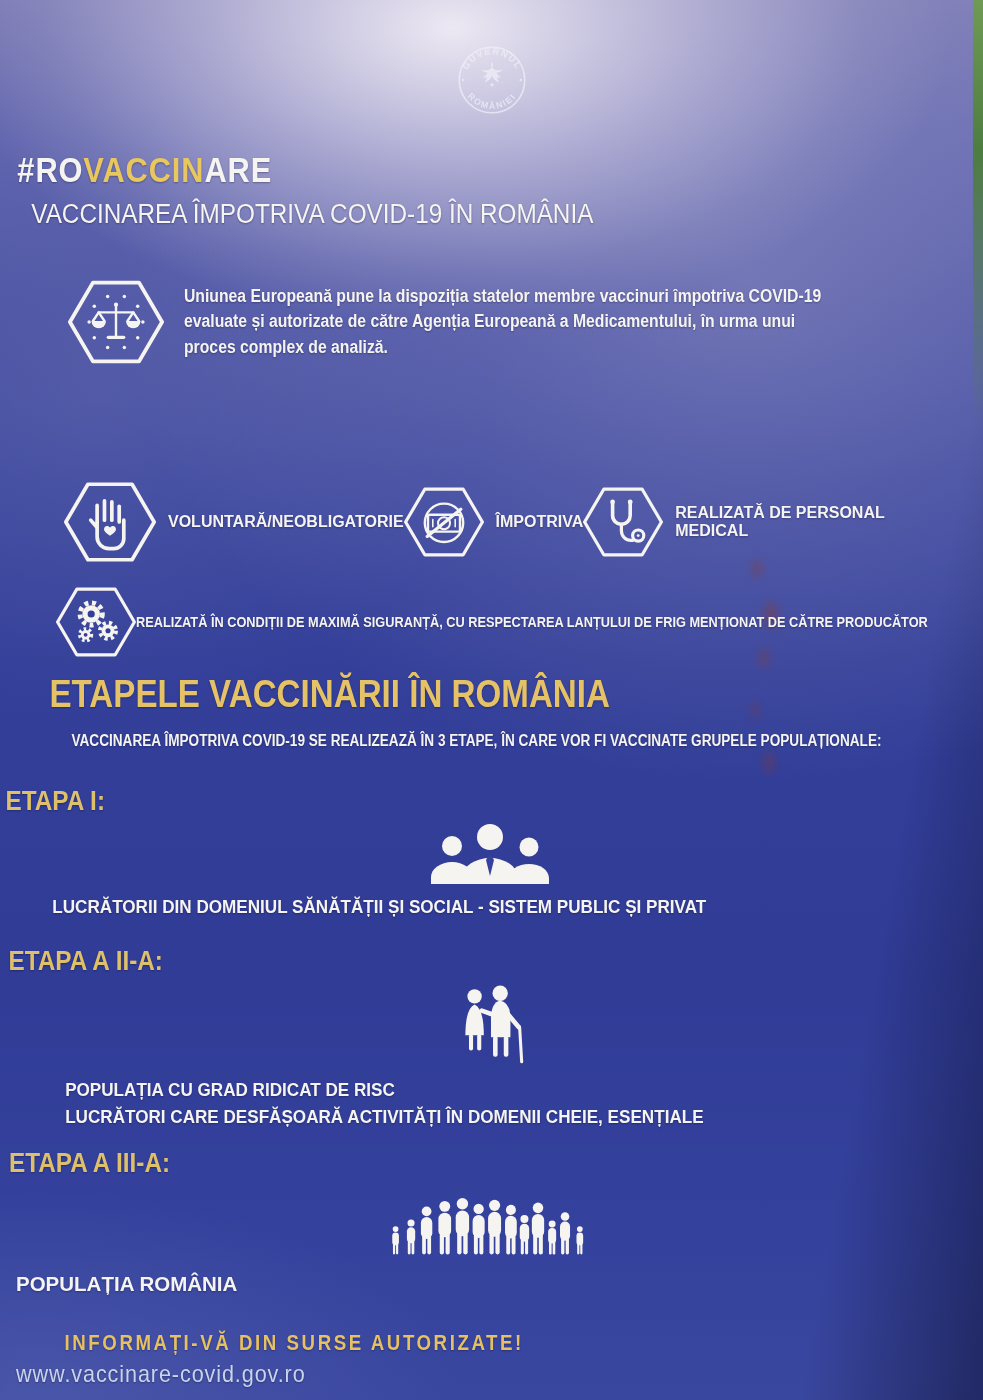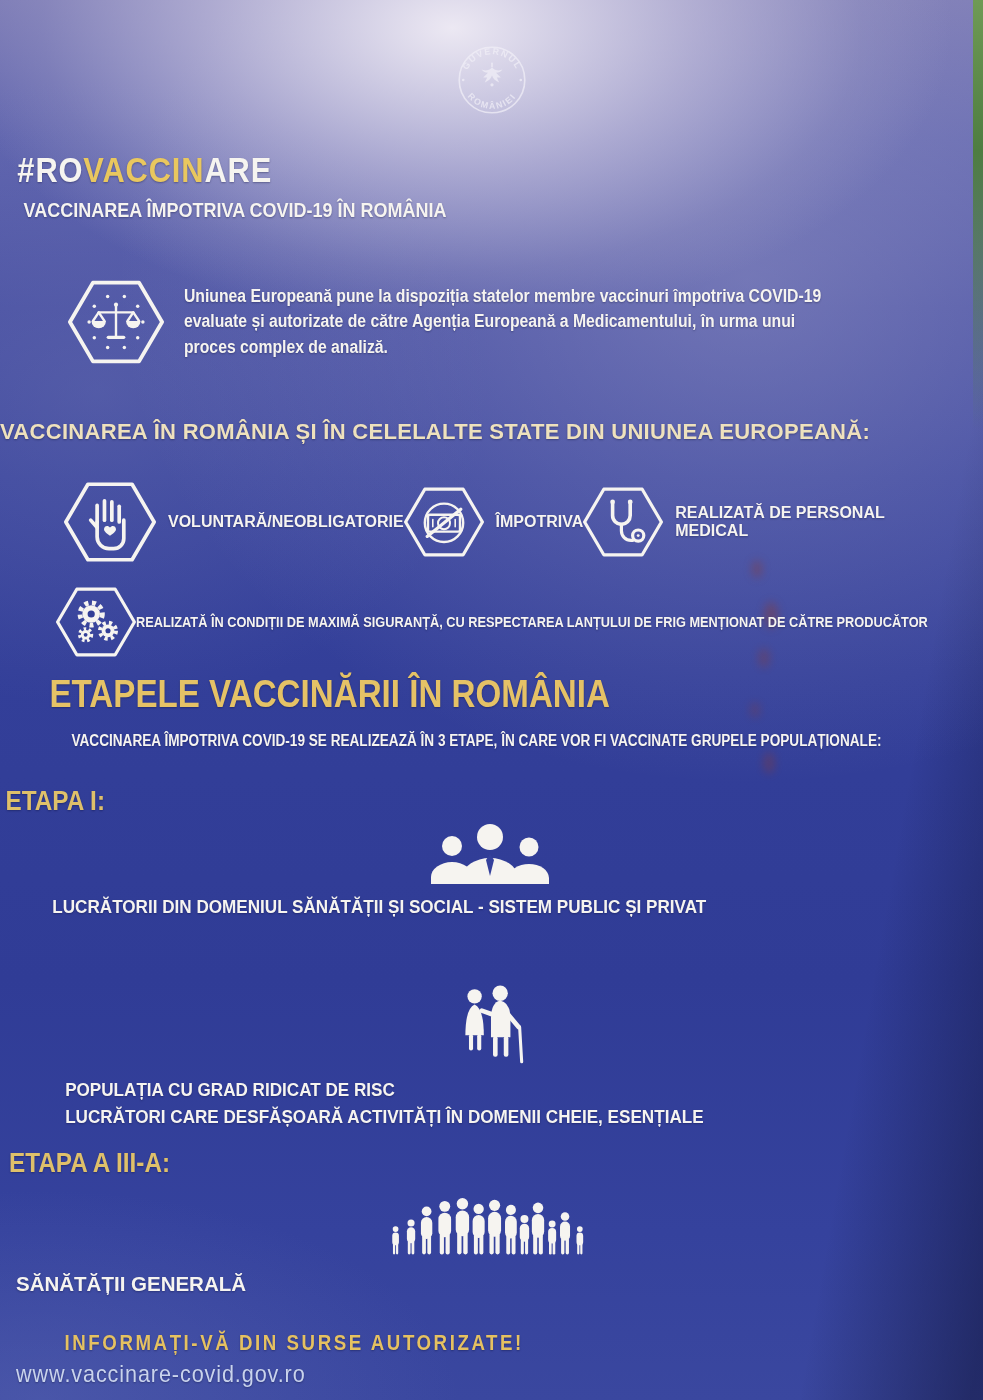--- a/index.html
+++ b/index.html
@@ -15,21 +15,21 @@
       linear-gradient(100deg, rgba(18,22,60,0) 85%, rgba(16,20,58,.55) 99%),
       linear-gradient(to bottom,#7b7ab5 0%,#5f64ae 10%,#474fa3 22%,#3a459e 34%,#333f99 48%,#303c96 70%,#35429d 88%,#3a479f 100%);
   }
   .line{position:absolute;left:0;width:100%;text-align:left;color:#f6f4f0;
         text-shadow:0 1px 2px rgba(8,12,50,.35);}
   .cond88{transform:scaleX(.88);transform-origin:50% 50%;white-space:nowrap;}
   .cond85{transform:scaleX(.85);transform-origin:50% 50%;white-space:nowrap;}
   .cond90{transform:scaleX(.90);transform-origin:50% 50%;white-space:nowrap;}
   .title{top:150px;font-size:35px;font-weight:bold;letter-spacing:1px;}
   .title .gold{color:#e9c75f;}
-  .subtitle{top:199px;font-size:20px;font-weight:bold;}
+  .subtitle{top:199px;font-size:27px;font-weight:normal;}
   .eu-row{position:absolute;top:272px;left:68px;width:847px;display:flex;align-items:center;gap:20px;}
   .eu-text{width:810px;font-size:17.5px;line-height:25.5px;font-weight:bold;color:#f6f4f0;
            text-align:left;transform:scaleX(.9);transform-origin:0 50%;
            text-shadow:0 1px 2px rgba(8,12,50,.35);}
   .eu-heading{top:419px;font-size:22px;font-weight:bold;color:#eee1bd;letter-spacing:.3px;}
   .features-row{position:absolute;top:474px;left:64px;width:861px;display:flex;
                 align-items:center;justify-content:center;}
   .feature{display:flex;align-items:center;gap:12px;}
   .feature .label{font-size:16px;font-weight:bold;color:#f6f4f0;
                   text-shadow:0 1px 2px rgba(8,12,50,.35);}
@@ -122,23 +122,20 @@
         <circle cx="50" cy="32" r="2.2" fill="#f6f4f0" stroke="none"></circle>
         <g stroke="none" fill="#f6f4f0">
           <path d="M24.5 49 a7.5 7.5 0 0 0 15 0 Z"></path>
           <path d="M60.5 49 a7.5 7.5 0 0 0 15 0 Z"></path>
         </g>
       </svg>
     </span>
     <div class="eu-text">Uniunea Europeană pune la dispoziția statelor membre vaccinuri împotriva COVID-19 evaluate și autorizate de către Agenția Europeană a Medicamentului, în urma unui proces complex de analiză.</div>
   </div>
 
-  <div class="line eu-heading">
-    <span>VACCINAREA ÎN ROMÂNIA ȘI ÎN CELELALTE STATE DIN UNIUNEA EUROPEANĂ:</span>
-  </div>
 
   <div class="features-row">
     <div class="feature">
       <span class="hex-icon">
         <svg width="92" height="96" viewBox="0 0 100 100" fill="none" stroke="#f6f4f0" stroke-width="4" stroke-linejoin="round" stroke-linecap="round">
           <polygon points="98,50 74,91 26,91 2,50 26,9 74,9"></polygon>
           <path d="M36 50 v16 a13 13 0 0 0 13 13 h5 a11 11 0 0 0 11 -11 v-20"></path>
           <line x1="36" y1="50" x2="36" y2="32"></line>
           <line x1="44" y1="48" x2="44" y2="27"></line>
           <line x1="52" y1="48" x2="52" y2="28"></line>
@@ -217,20 +214,23 @@
       <path d="M92 62 v-6 a20 14 0 0 1 40 0 v6 z"></path>
       <circle cx="73" cy="15" r="13"></circle>
       <path d="M46 62 v-8 a27 18 0 0 1 54 0 v8 z"></path>
       <path d="M73 32 l-4 6 4 16 4 -16 z" fill="#35419c"></path>
     </svg>
   </div>
   <div class="line stage-line" style="top:896px;">
     <span class="cond90" style="display:inline-block;">LUCRĂTORII DIN DOMENIUL SĂNĂTĂȚII ȘI SOCIAL - SISTEM PUBLIC ȘI PRIVAT</span>
   </div>
 
+  <div class="line stage-title" style="top:946px;">
+    <span class="cond90" style="display:inline-block;">ETAPA A II-A:</span>
+  </div>
   <div class="icon-center" style="top:982px;">
     <svg width="110" height="88" viewBox="0 0 100 86" fill="#f6f4f0" stroke="none">
       <circle cx="33" cy="14" r="7"></circle>
       <path d="M24 52 q0 -26 9 -30 q9 4 9 30 z"></path>
       <rect x="27.5" y="51" width="4" height="16" rx="2"></rect>
       <rect x="35.5" y="51" width="4" height="16" rx="2"></rect>
       <line x1="40" y1="28" x2="54" y2="33" stroke="#f6f4f0" stroke-width="4.5" stroke-linecap="round"></line>
       <circle cx="58" cy="11" r="7.5"></circle>
       <path d="M49 54 v-18 q0 -16 9 -18 q10 2 10 18 v18 z"></path>
       <rect x="51" y="53" width="4.5" height="20" rx="2"></rect>
@@ -266,21 +266,21 @@
       <use href="#crowdp" transform="translate(103,11.8) scale(.97)"></use>
       <use href="#crowdp" transform="translate(121,17.2) scale(.88)"></use>
       <use href="#crowdp" transform="translate(137,28) scale(.7)"></use>
       <use href="#crowdp" transform="translate(149,14.8) scale(.92)"></use>
       <use href="#crowdp" transform="translate(167,34) scale(.6)"></use>
       <use href="#crowdp" transform="translate(179,25) scale(.75)"></use>
       <use href="#crowdp" transform="translate(197,40) scale(.5)"></use>
     </svg>
   </div>
   <div class="line stage-line" style="top:1272px;font-size:20.5px;">
-    <span>SĂNĂTĂȚII GENERALĂ</span>
+    <span>POPULAȚIA ROMÂNIA</span>
   </div>
 
   <div class="line cta">
     <span class="cond85" style="display:inline-block;">INFORMAȚI-VĂ DIN SURSE AUTORIZATE!</span>
   </div>
   <div class="line url">
     <span class="cond90" style="display:inline-block;">www.vaccinare-covid.gov.ro</span>
   </div>
 
 </div>

